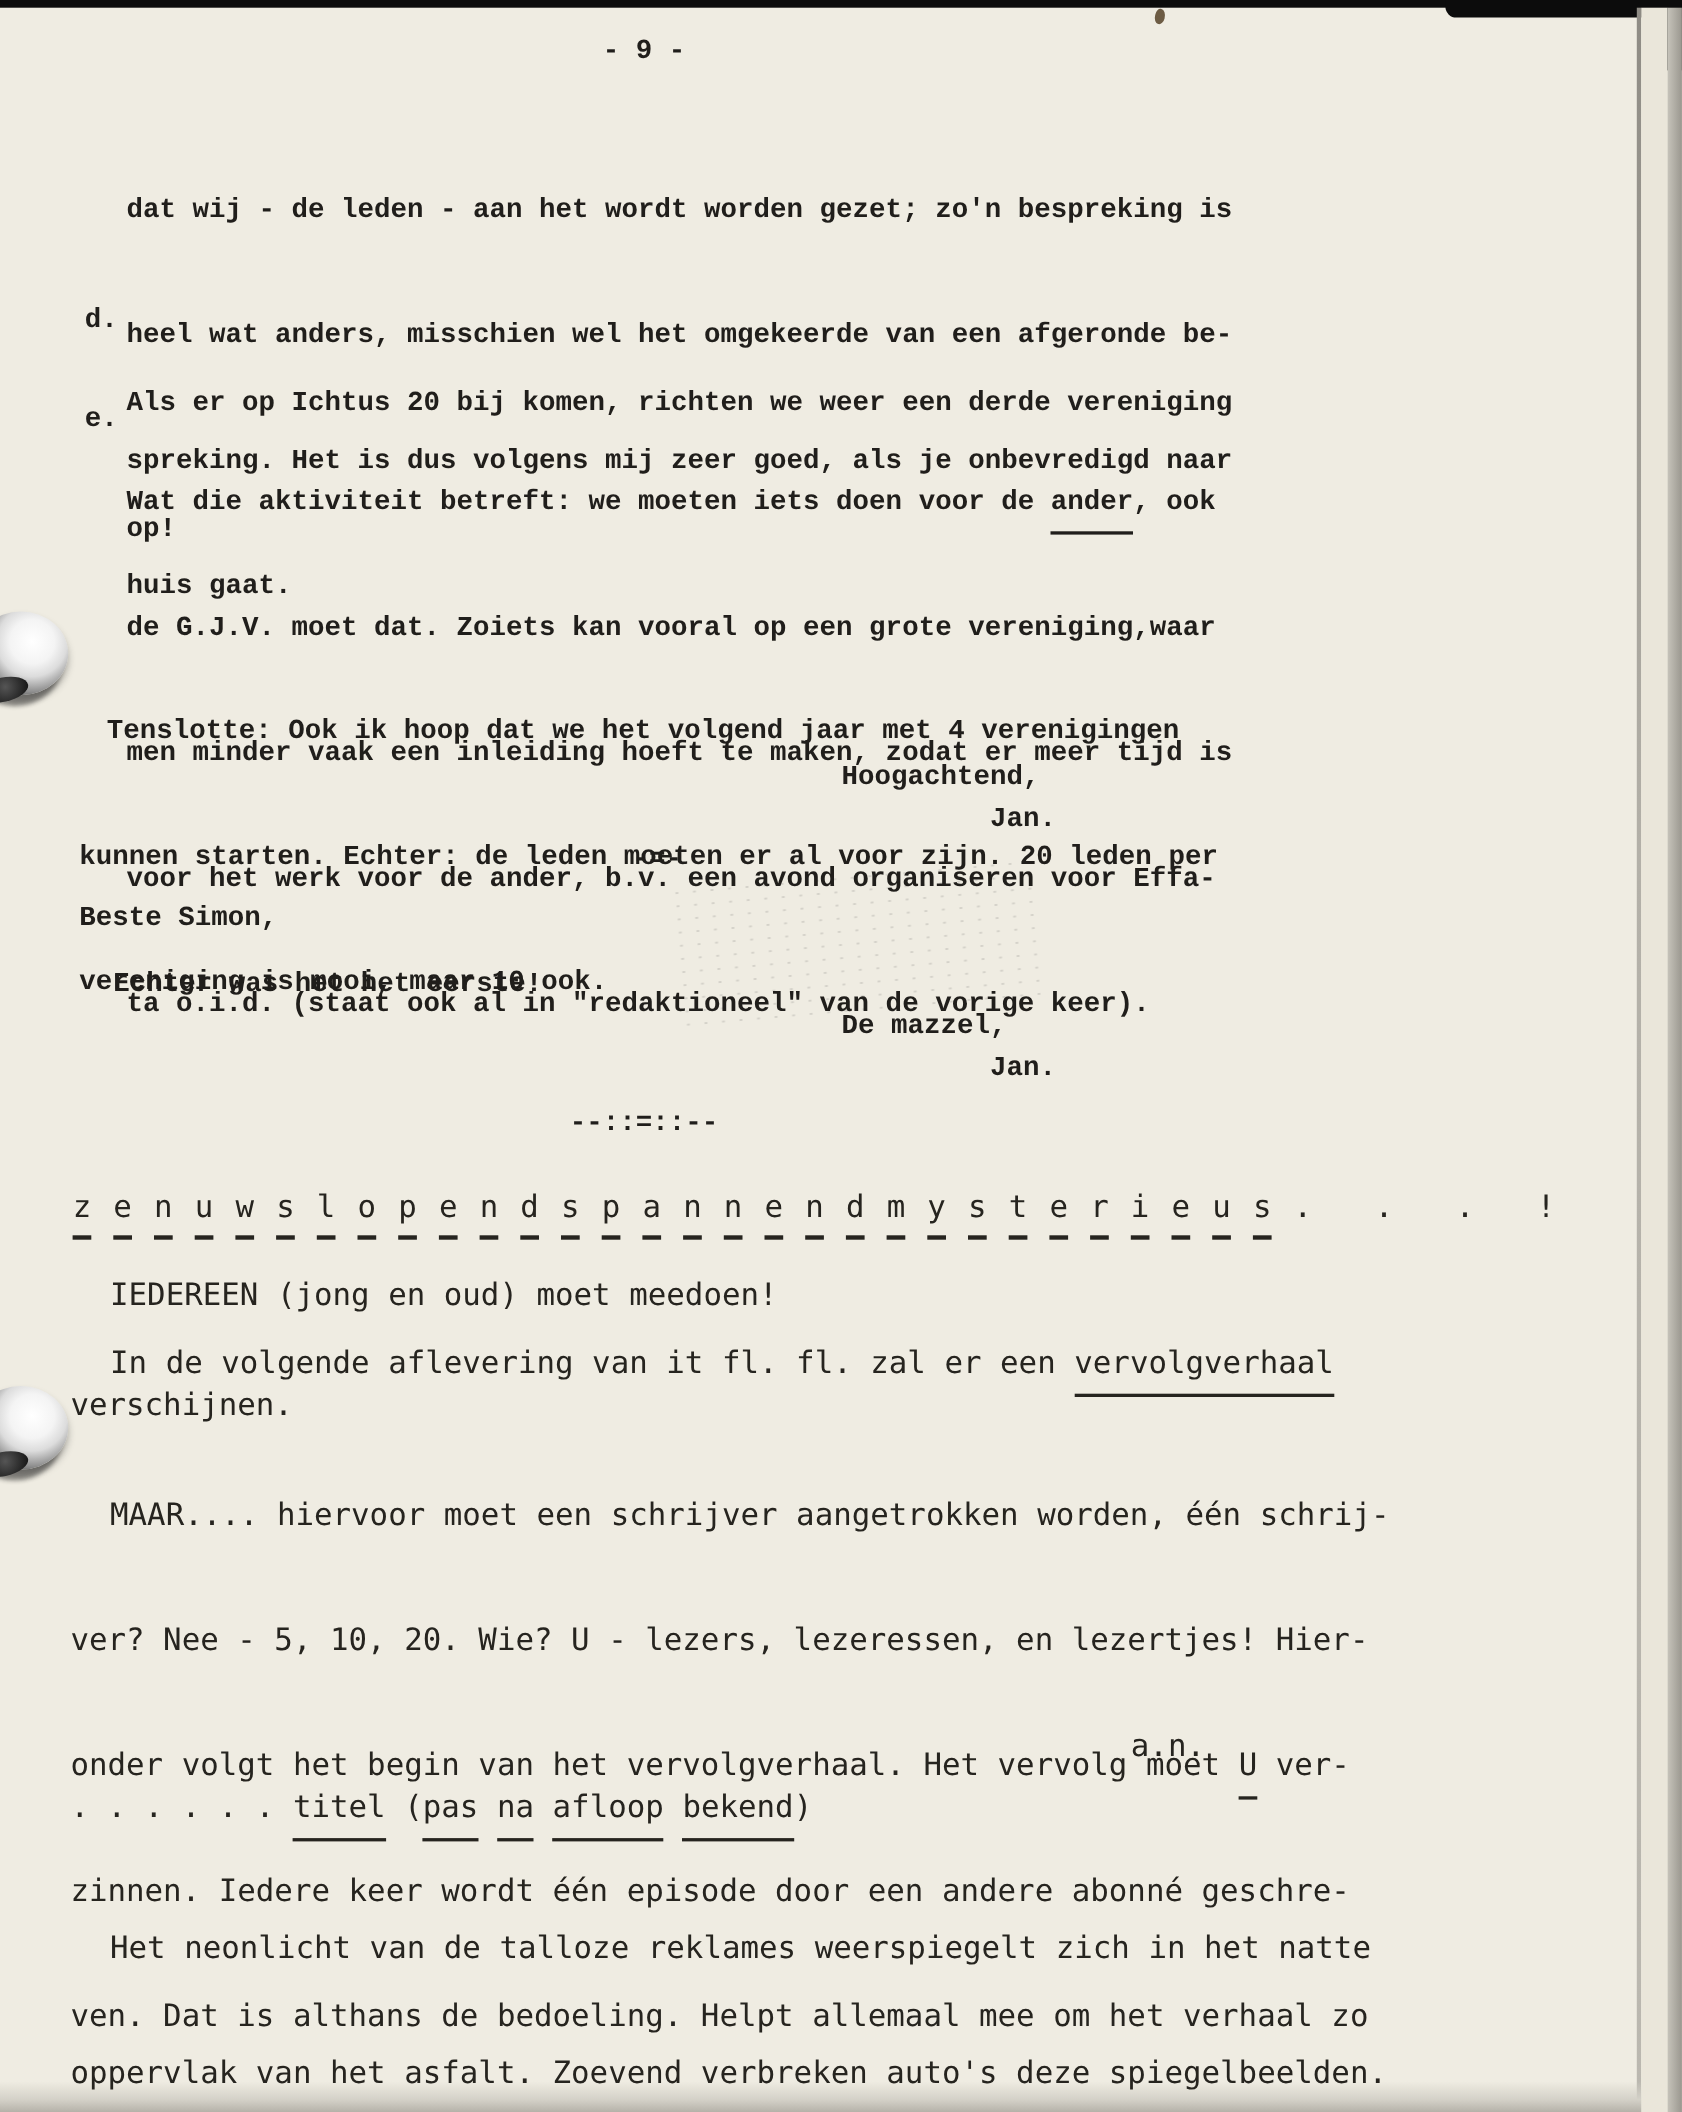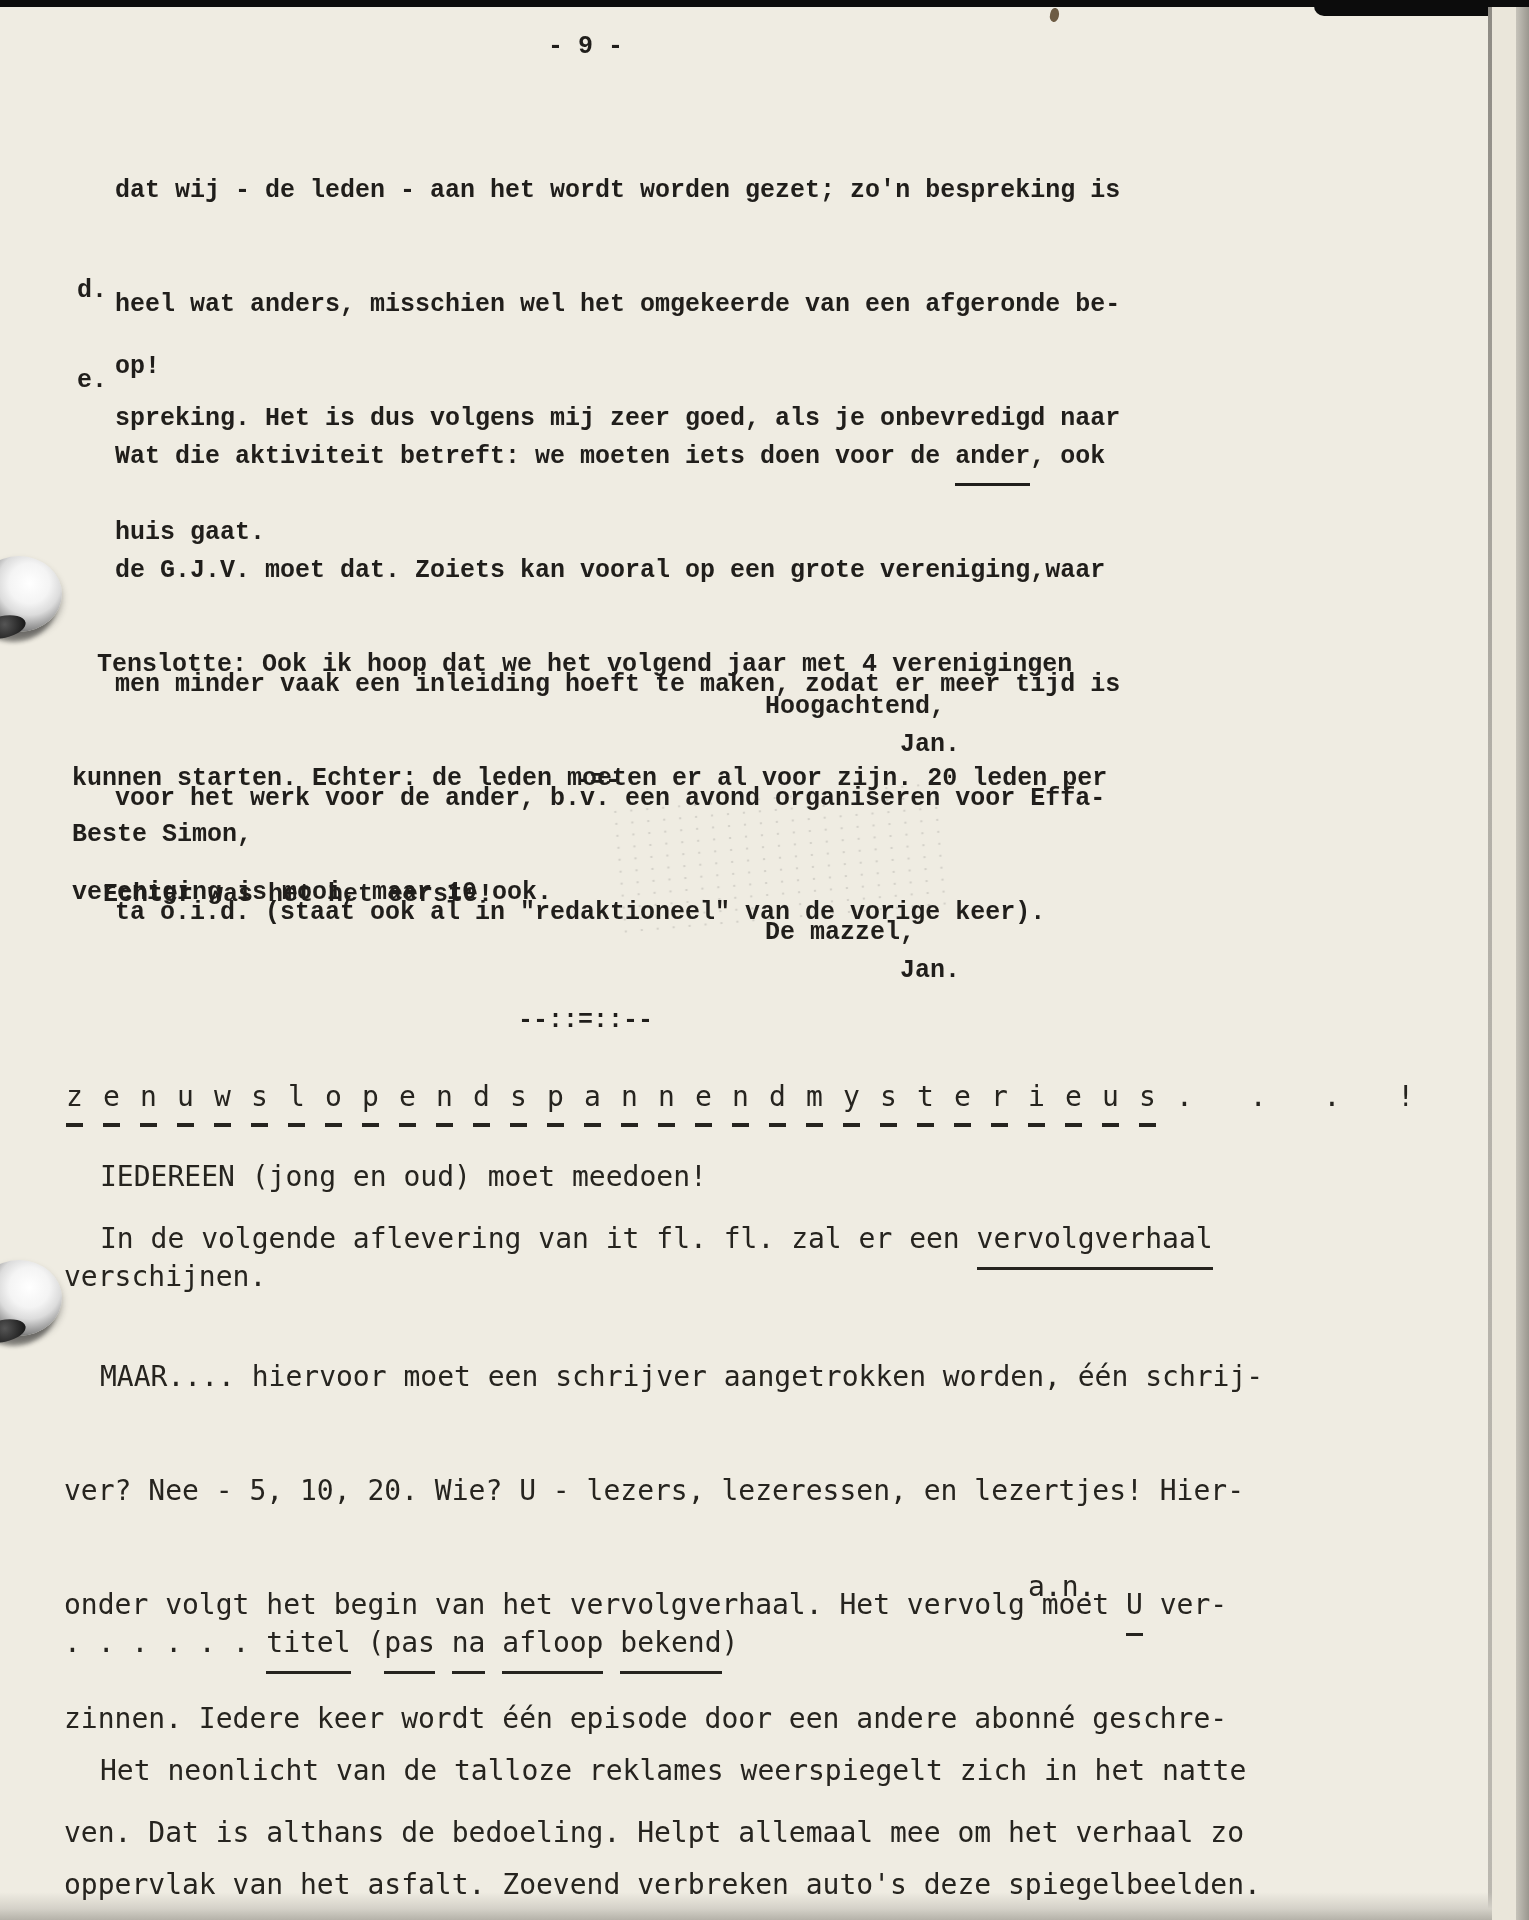--- a/index.html
+++ b/index.html
@@ -57,20 +57,21 @@
 
   <div class="abs tw" style="top:96px;left:115px;">
     <div>dat wij - de leden - aan het wordt worden gezet; zo'n bespreking is</div>
     <div>heel wat anders, misschien wel het omgekeerde van een afgeronde be-</div>
     <div>spreking. Het is dus volgens mij zeer goed, als je onbevredigd naar</div>
     <div>huis gaat.</div>
   </div>
 
   <div class="abs tw" style="top:272px;left:77px;">d.</div>
   <div class="abs tw" style="top:272px;left:115px;">
+    <div>Als er op Ichtus 20 bij komen, richten we weer een derde vereniging</div>
     <div>op!</div>
   </div>
 
   <div class="abs tw" style="top:362px;left:77px;">e.</div>
   <div class="abs tw" style="top:362px;left:115px;">
     <div><span>Wat die aktiviteit betreft: we moeten iets doen voor de </span><span class="u">ander</span><span>, ook</span></div>
     <div>de G.J.V. moet dat. Zoiets kan vooral op een grote vereniging,waar</div>
     <div>men minder vaak een inleiding hoeft te maken, zodat er meer tijd is</div>
     <div>voor het werk voor de ander, b.v. een avond organiseren voor Effa-</div>
     <div>ta o.i.d. (staat ook al in "redaktioneel" van de vorige keer).</div>

